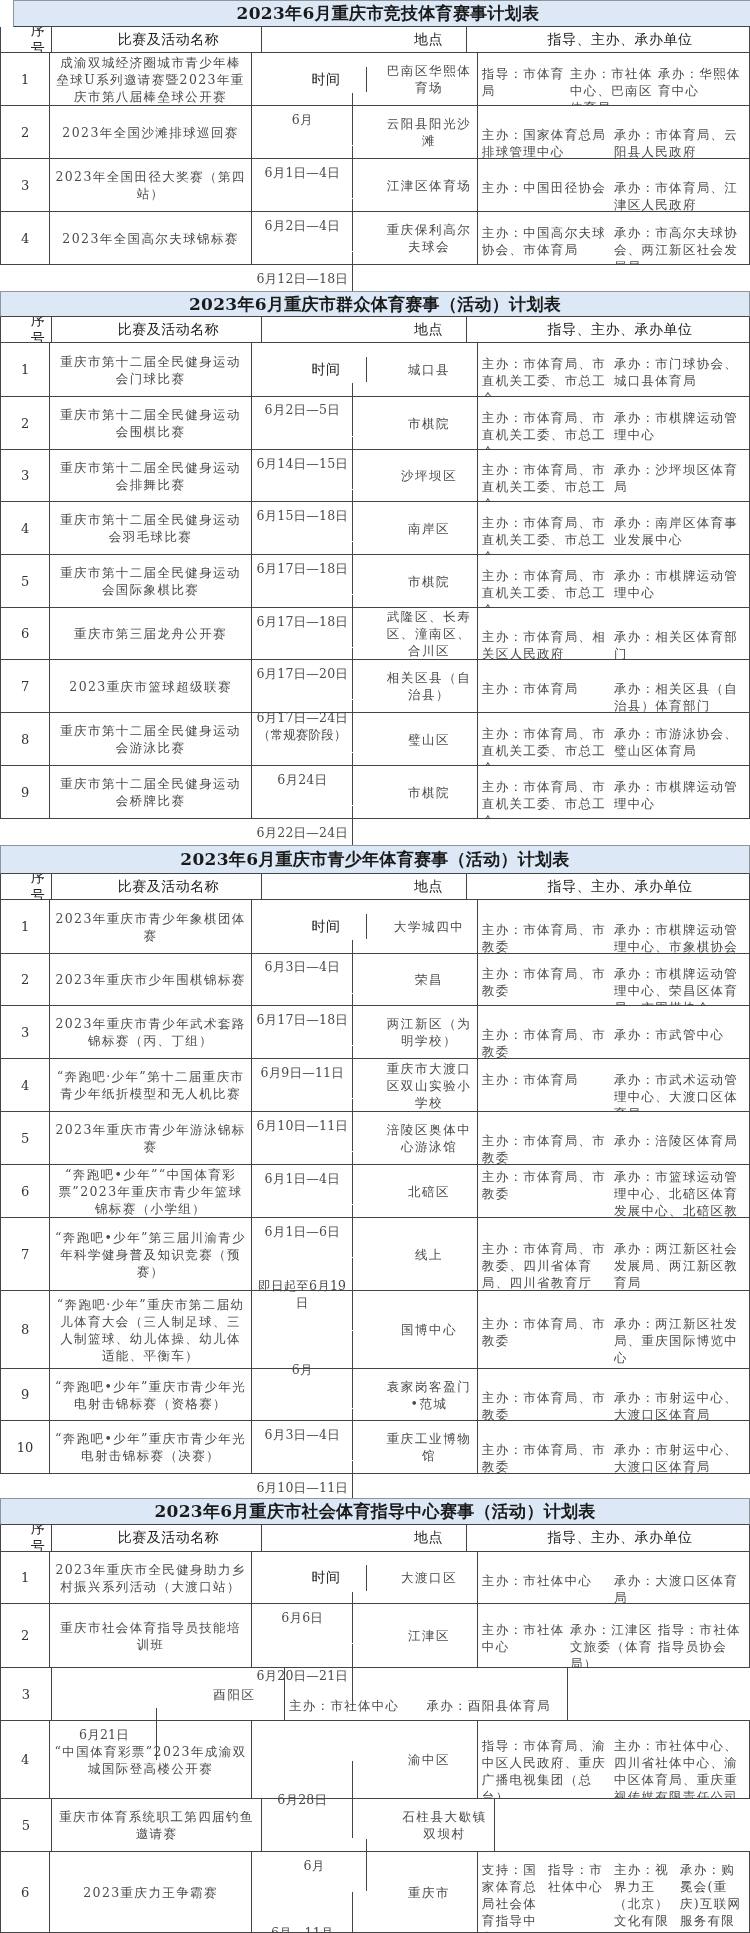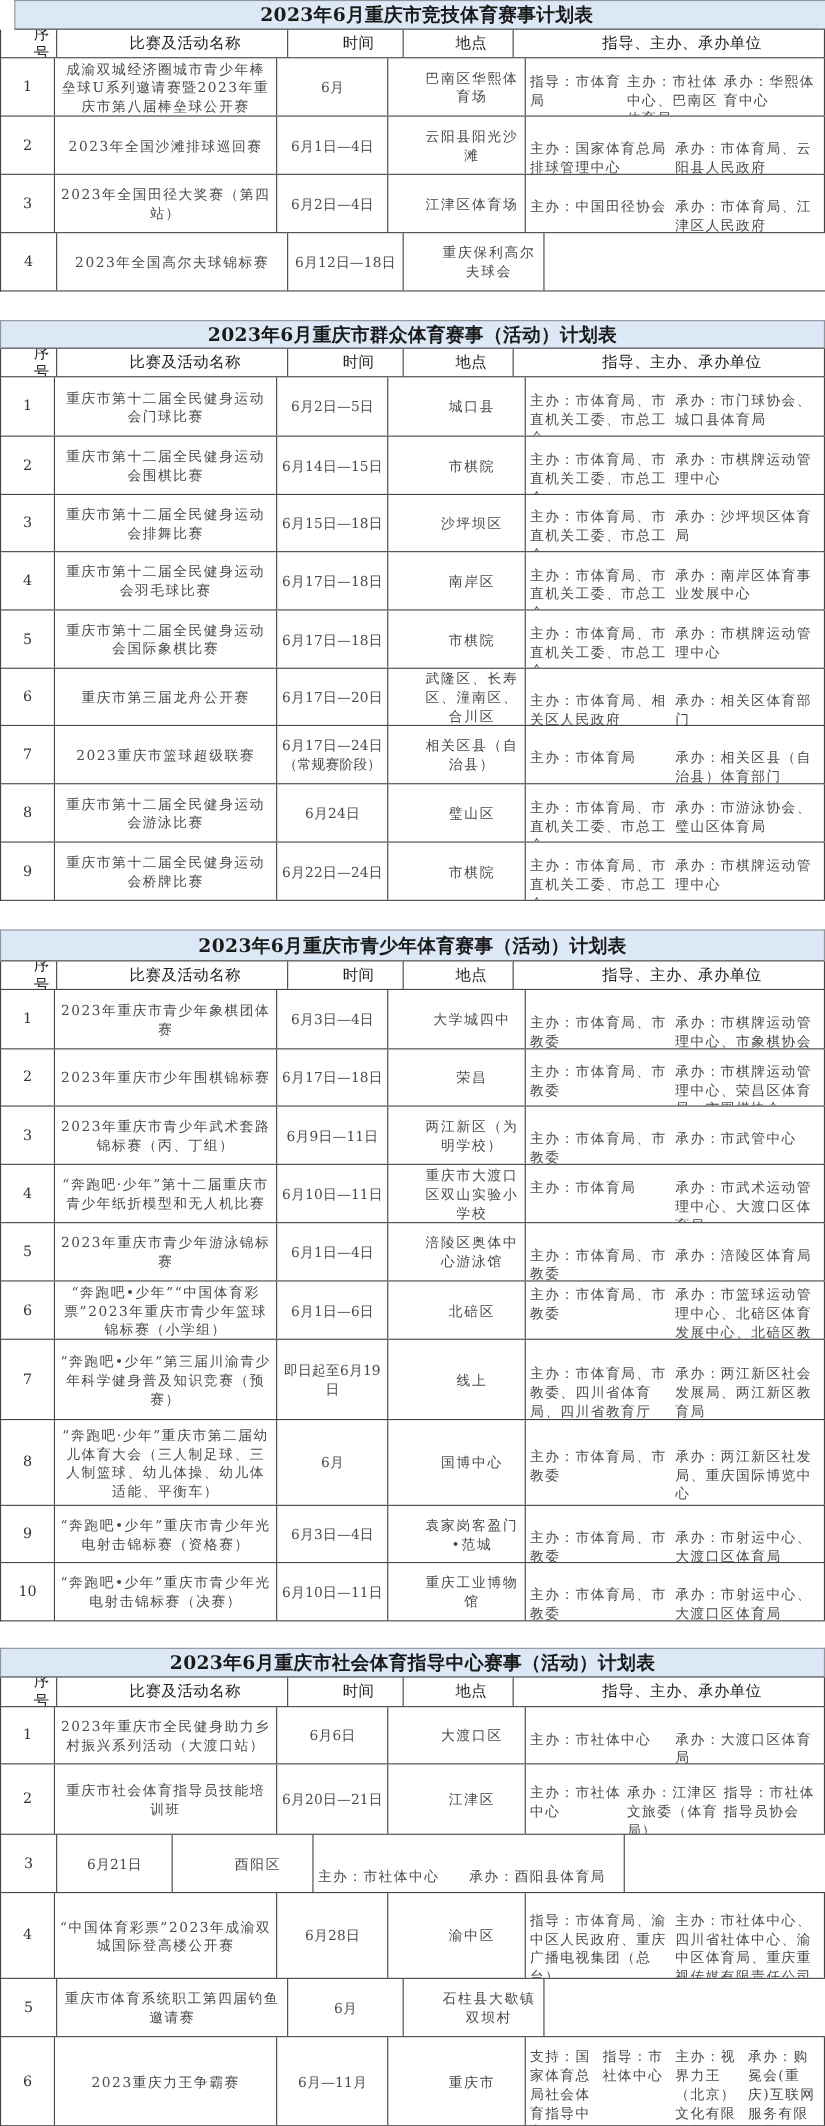--- a/index.html
+++ b/index.html
@@ -19,21 +19,21 @@
          border:1px solid var(--title-border);border-bottom:1px solid var(--grid);
          display:flex;align-items:center;justify-content:center;
          font-family:"DejaVu Serif","Liberation Serif",serif;font-weight:bold;
          font-size:17px;color:var(--title-text);letter-spacing:0.3px;white-space:nowrap;}
   .row{display:flex;box-sizing:border-box;width:750px;
        border-left:1px solid var(--grid);border-bottom:1px solid var(--grid);}
   .cell{box-sizing:border-box;height:100%;border-right:1px solid var(--grid);
         display:flex;align-items:center;justify-content:center;text-align:center;overflow:hidden;}
   .c-seq{width:51px;}
   .c-name{width:210px;}
-  .c-time{width:105px;}
+  .c-time{width:105px;margin-top:40px;}
   .c-place{width:100px;}
   .c-units{width:283px;justify-content:flex-start;text-align:left;}
   .hdr .cell{font-family:"DejaVu Sans","Liberation Sans",sans-serif;font-weight:normal;
              font-size:14px;color:var(--header-text);letter-spacing:0.5px;padding-left:24px;}
   .body .cell{font-size:12.5px;line-height:17px;color:var(--body-text);}
   .body .c-seq{letter-spacing:0;font-size:13px;color:#333;}
   .body .c-name{letter-spacing:1.4px;padding:0 4px;}
   .body .c-time{letter-spacing:0.2px;padding:0 4px;}
   .body .c-place{letter-spacing:1.6px;padding:0 5px;margin-left:28px;}
   .body .c-units{letter-spacing:1.3px;padding:0 3px 0 4px;}
@@ -120,20 +120,26 @@
         </div>
         <div class="cell c-name">
           <span class="cell-text">2023年全国高尔夫球锦标赛</span>
         </div>
         <div class="cell c-time">
           <span class="cell-text">6月12日—18日</span>
         </div>
         <div class="cell c-place">
           <span class="cell-text">重庆保利高尔夫球会</span>
         </div>
+        <div class="cell c-units">
+          <div class="units-box">
+            <span class="unit-line">主办：中国高尔夫球协会、市体育局</span>
+            <span class="unit-line">承办：市高尔夫球协会、两江新区社会发展局</span>
+          </div>
+        </div>
       </div>
     </section>
     <section class="tbl" style="top: 291px;">
       <div class="title" style="height: 26px;">2023年6月重庆市群众体育赛事（活动）计划表</div>
       <div class="row hdr" style="height: 26px;">
         <div class="cell c-seq">序号</div>
         <div class="cell c-name">比赛及活动名称</div>
         <div class="cell c-time">时间</div>
         <div class="cell c-place">地点</div>
         <div class="cell c-units" style="justify-content: center;">指导、主办、承办单位</div>

